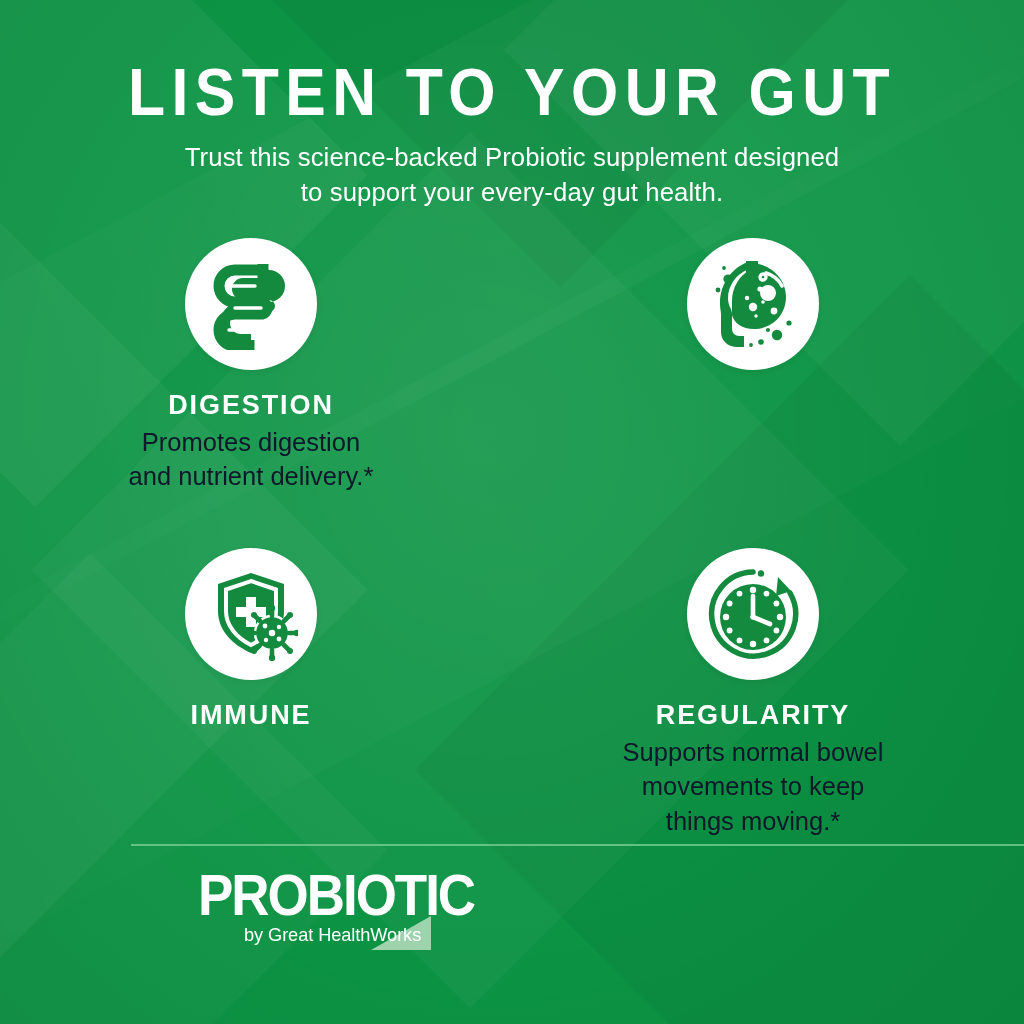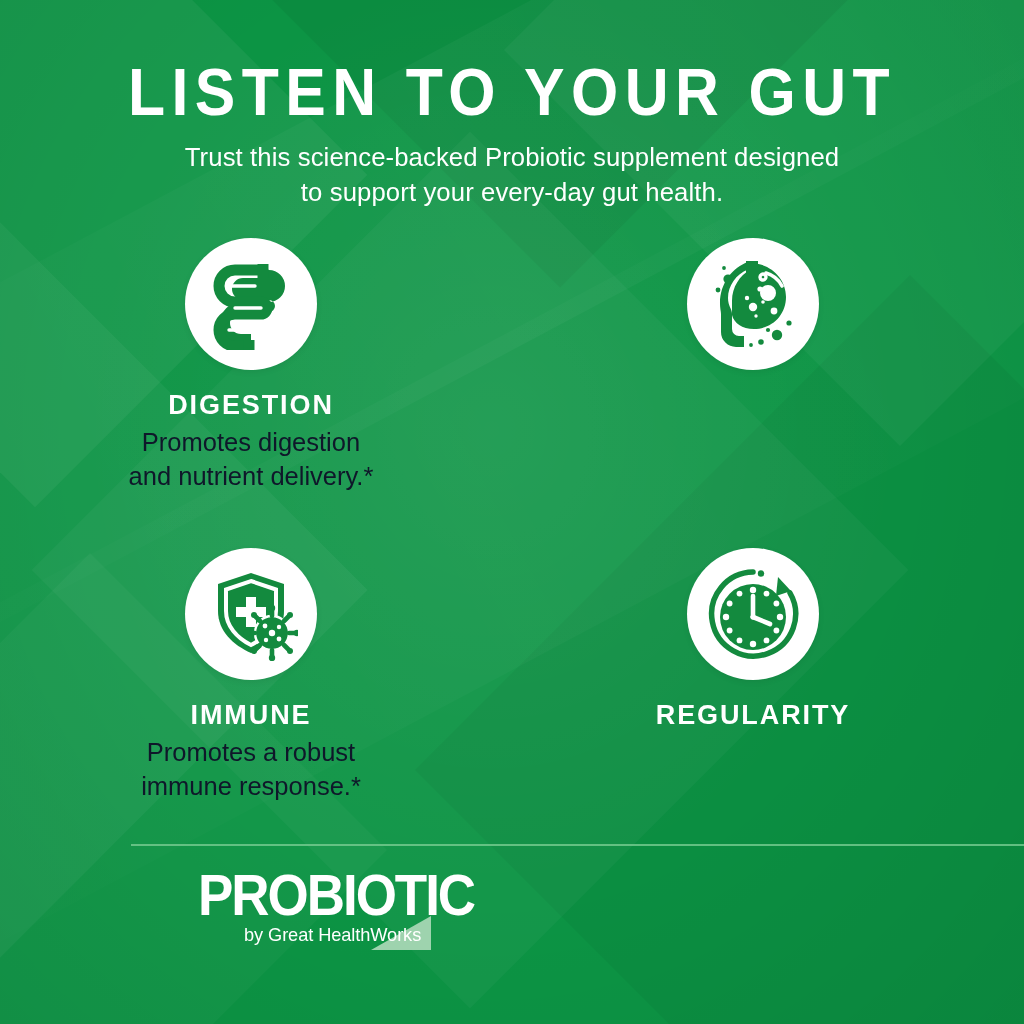--- a/index.html
+++ b/index.html
@@ -375,22 +375,20 @@
                   <circle cx="68" cy="66" r="3.2"></circle>
                   <circle cx="61" cy="59" r="2.4"></circle>
                   <circle cx="75" cy="60" r="2.2"></circle>
                   <circle cx="62" cy="73" r="2.2"></circle>
                   <circle cx="75" cy="72" r="2.4"></circle>
                 </g>
               </g>
             </svg>
           </div>
           <div class="cell-title">IMMUNE</div>
-          <div class="cell-desc">Promotes a robust
-immune response.*</div>
         </div>
 
         <div class="cell">
           <div class="icon-circle">
             <svg width="94" height="94" viewBox="0 0 94 94" aria-hidden="true">
               <path d="M47 5 A42 42 0 1 0 84 26" fill="none" stroke="#138a3e" stroke-width="5.5" stroke-linecap="round"></path>
               <path d="M72 10 L85 24 L70 29 Z" fill="#138a3e"></path>
               <circle cx="55" cy="6.5" r="3.2" fill="#138a3e"></circle>
               <circle cx="47" cy="50" r="33" fill="#138a3e"></circle>
               <g fill="#ffffff">
@@ -408,20 +406,23 @@
                 <circle cx="33.5" cy="73.4" r="2.9"></circle>
               </g>
               <g stroke="#ffffff" stroke-width="4.6" stroke-linecap="round">
                 <line x1="47" y1="50" x2="47" y2="29"></line>
                 <line x1="47" y1="50" x2="64" y2="57"></line>
               </g>
               <circle cx="47" cy="50" r="2.6" fill="#ffffff"></circle>
             </svg>
           </div>
           <div class="cell-title">REGULARITY</div>
+          <div class="cell-desc">Supports normal bowel
+movements to keep
+things moving.*</div>
         </div>
 
       </div>
     </div>
 
     <div class="divider" style="background: rgb(114, 201, 141);"></div>
 
     <div class="logo-block">
       <div class="xl-tail" style="background: rgb(158, 211, 174);"></div>
       <div class="logo-main">

